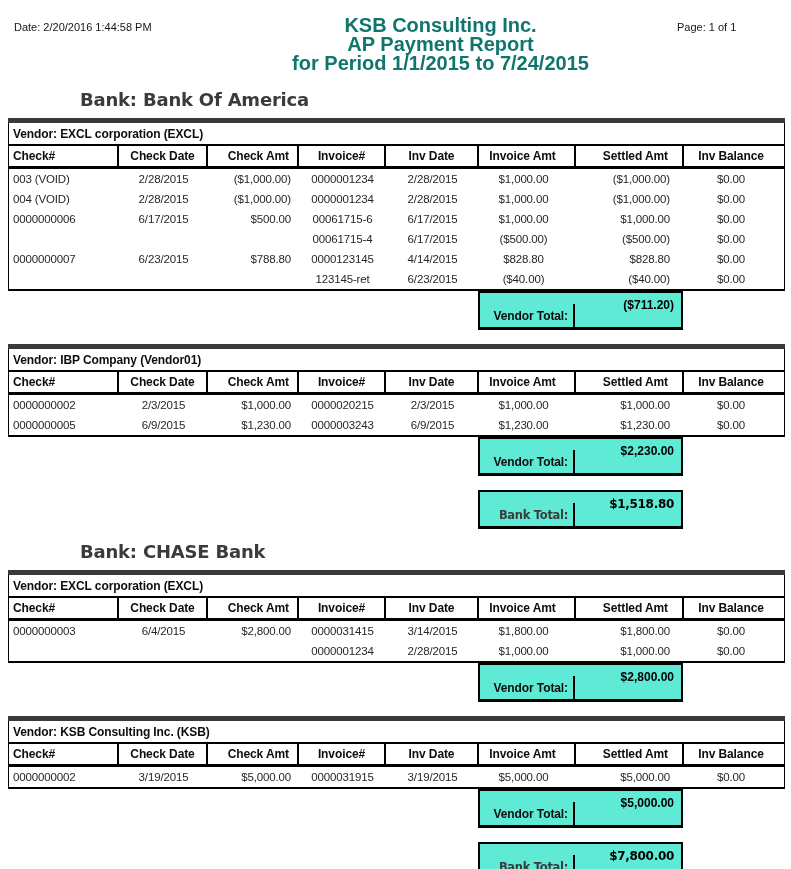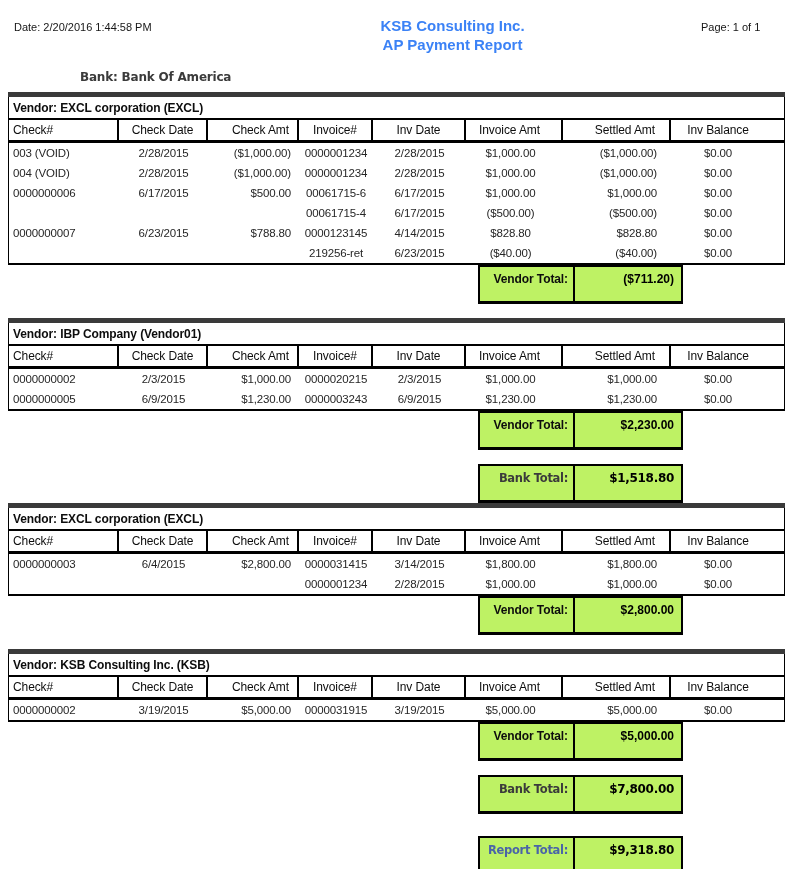--- a/index.html
+++ b/index.html
@@ -12,73 +12,73 @@
   }
   *{box-sizing:border-box;}
   html,body{margin:0;padding:0;background:#fff;}
   body{
     width:791px;height:869px;overflow:hidden;
     font-family:"Liberation Sans",sans-serif;color:var(--ink);
   }
   .page{width:791px;height:869px;background:#fff;}
 
   
-  .report-header{display:flex;align-items:flex-start;padding:16px 0 0 14px;}
+  .report-header{display:flex;align-items:flex-start;padding:16px 24px 0 14px;}
   .hdr-left{width:190px;font-size:11px;padding-top:5px;color:var(--ink);}
-  .hdr-center{flex:1;text-align:center;font-weight:bold;font-size:15px;line-height:19px;color:#3b82f6;}
+  .hdr-center{flex:1;text-align:center;font-weight:bold;font-size:20px;line-height:19px;color:#0f766e;}
   .hdr-right{width:90px;font-size:11px;padding-top:5px;color:var(--ink);}
 
   
   .bank-heading{
     margin:12px 0 8px 80px;font-family:"DejaVu Sans","Liberation Sans",sans-serif;
-    font-weight:bold;font-size:12px;color:var(--heading-gray);letter-spacing:-0.2px;
+    font-weight:bold;font-size:18px;color:var(--heading-gray);letter-spacing:-0.2px;
   }
   .report-body > .bank-heading:first-child{margin-top:16px;}
 
   
   .vtable{width:777px;margin:0 16px 14px 8px;}
   .vtable-topbar{height:5px;background:var(--bar);}
   .vendor-row{
     border-left:1px solid var(--border);border-right:1px solid var(--border);
     border-bottom:2px solid var(--border);
     font-weight:bold;font-size:12px;color:#0d0d0d;
     padding:3px 4px 2px 4px;line-height:16px;letter-spacing:-0.1px;
   }
   .header-row{
     display:flex;border-left:1px solid var(--border);border-right:1px solid var(--border);
     border-bottom:3px solid var(--border);
   }
   .hcell{
-    flex:0 0 auto;text-align:center;font-weight:normal;font-size:12px;color:#0d0d0d;
+    flex:0 0 auto;text-align:center;font-weight:bold;font-size:12px;color:#0d0d0d;
     line-height:20px;border-right:2px solid var(--border);letter-spacing:-0.1px;
   }
   .hcell:last-child{border-right:none;}
   .rows-wrap{
     border-left:1px solid var(--border);border-right:1px solid var(--border);
     border-bottom:2px solid var(--border);
   }
   .data-row{display:flex;height:20px;}
   .dcell{
     flex:0 0 auto;font-size:11.5px;color:var(--data-ink);line-height:20px;
     white-space:nowrap;overflow:hidden;letter-spacing:-0.15px;
   }
   
   .c1{width:110px;text-align:left;padding-left:4px;}
   .c2{width:89px;text-align:center;}
   .c3{width:91px;text-align:right;padding-right:8px;}
-  .c4{width:74px;text-align:center;}
+  .c4{width:87px;text-align:center;}
   .c5{width:93px;text-align:center;}
   .c6{width:97px;text-align:center;padding-right:8px;}
   .c7{width:108px;text-align:right;padding-right:14px;}
   .c8{width:98px;text-align:center;padding-right:4px;}
 
   
   .total-box{
     display:flex;width:205px;border:2px solid var(--border);
-    border-bottom-width:3px;background:#bef264;
+    border-bottom-width:3px;background:#5eead4;align-items:flex-end;
   }
   .vendor-total-box{margin-left:470px;}
   .total-label{
     width:95px;border-right:2px solid var(--border);
     text-align:right;font-weight:bold;font-size:12px;color:#0d0d0d;
     padding:4px 5px 3px 2px;line-height:16px;letter-spacing:-0.1px;
   }
   .total-value{
     flex:1;text-align:right;font-weight:bold;font-size:12px;color:#000;
     padding:4px 7px 14px 2px;line-height:16px;
@@ -98,20 +98,21 @@
 </head>
 <body>
 
 <div class="page">
 
   <div class="report-header">
     <div class="hdr-left">Date: 2/20/2016 1:44:58 PM</div>
     <div class="hdr-center">
       <div>KSB Consulting Inc.</div>
       <div>AP Payment Report</div>
+      <div>for Period 1/1/2015 to 7/24/2015</div>
     </div>
     <div class="hdr-right">Page: 1 of 1</div>
   </div>
 
   <div class="report-body" id="report-body">
       <div class="bank-heading">Bank: Bank Of America</div>
       <div class="vtable">
         <div class="vtable-topbar"></div>
         <div class="vendor-row">Vendor: EXCL corporation (EXCL)</div>
         <div class="header-row">
@@ -172,21 +173,21 @@
             <div class="dcell c4">0000123145</div>
             <div class="dcell c5">4/14/2015</div>
             <div class="dcell c6">$828.80</div>
             <div class="dcell c7">$828.80</div>
             <div class="dcell c8">$0.00</div>
           </div>
           <div class="data-row">
             <div class="dcell c1"></div>
             <div class="dcell c2"></div>
             <div class="dcell c3"></div>
-            <div class="dcell c4">219256-ret</div>
+            <div class="dcell c4">123145-ret</div>
             <div class="dcell c5">6/23/2015</div>
             <div class="dcell c6">($40.00)</div>
             <div class="dcell c7">($40.00)</div>
             <div class="dcell c8">$0.00</div>
           </div>
         </div>
         <div class="total-box vendor-total-box">
           <div class="total-label">Vendor Total:</div>
           <div class="total-value">($711.20)</div>
         </div>
@@ -228,20 +229,21 @@
         </div>
         <div class="total-box vendor-total-box">
           <div class="total-label">Vendor Total:</div>
           <div class="total-value">$2,230.00</div>
         </div>
       </div>
       <div class="total-box standalone bank-total-box">
         <div class="total-label">Bank Total:</div>
         <div class="total-value">$1,518.80</div>
       </div>
+      <div class="bank-heading">Bank: CHASE Bank</div>
       <div class="vtable">
         <div class="vtable-topbar"></div>
         <div class="vendor-row">Vendor: EXCL corporation (EXCL)</div>
         <div class="header-row">
           <div class="hcell c1">Check#</div>
           <div class="hcell c2">Check Date</div>
           <div class="hcell c3">Check Amt</div>
           <div class="hcell c4">Invoice#</div>
           <div class="hcell c5">Inv Date</div>
           <div class="hcell c6">Invoice Amt</div>

